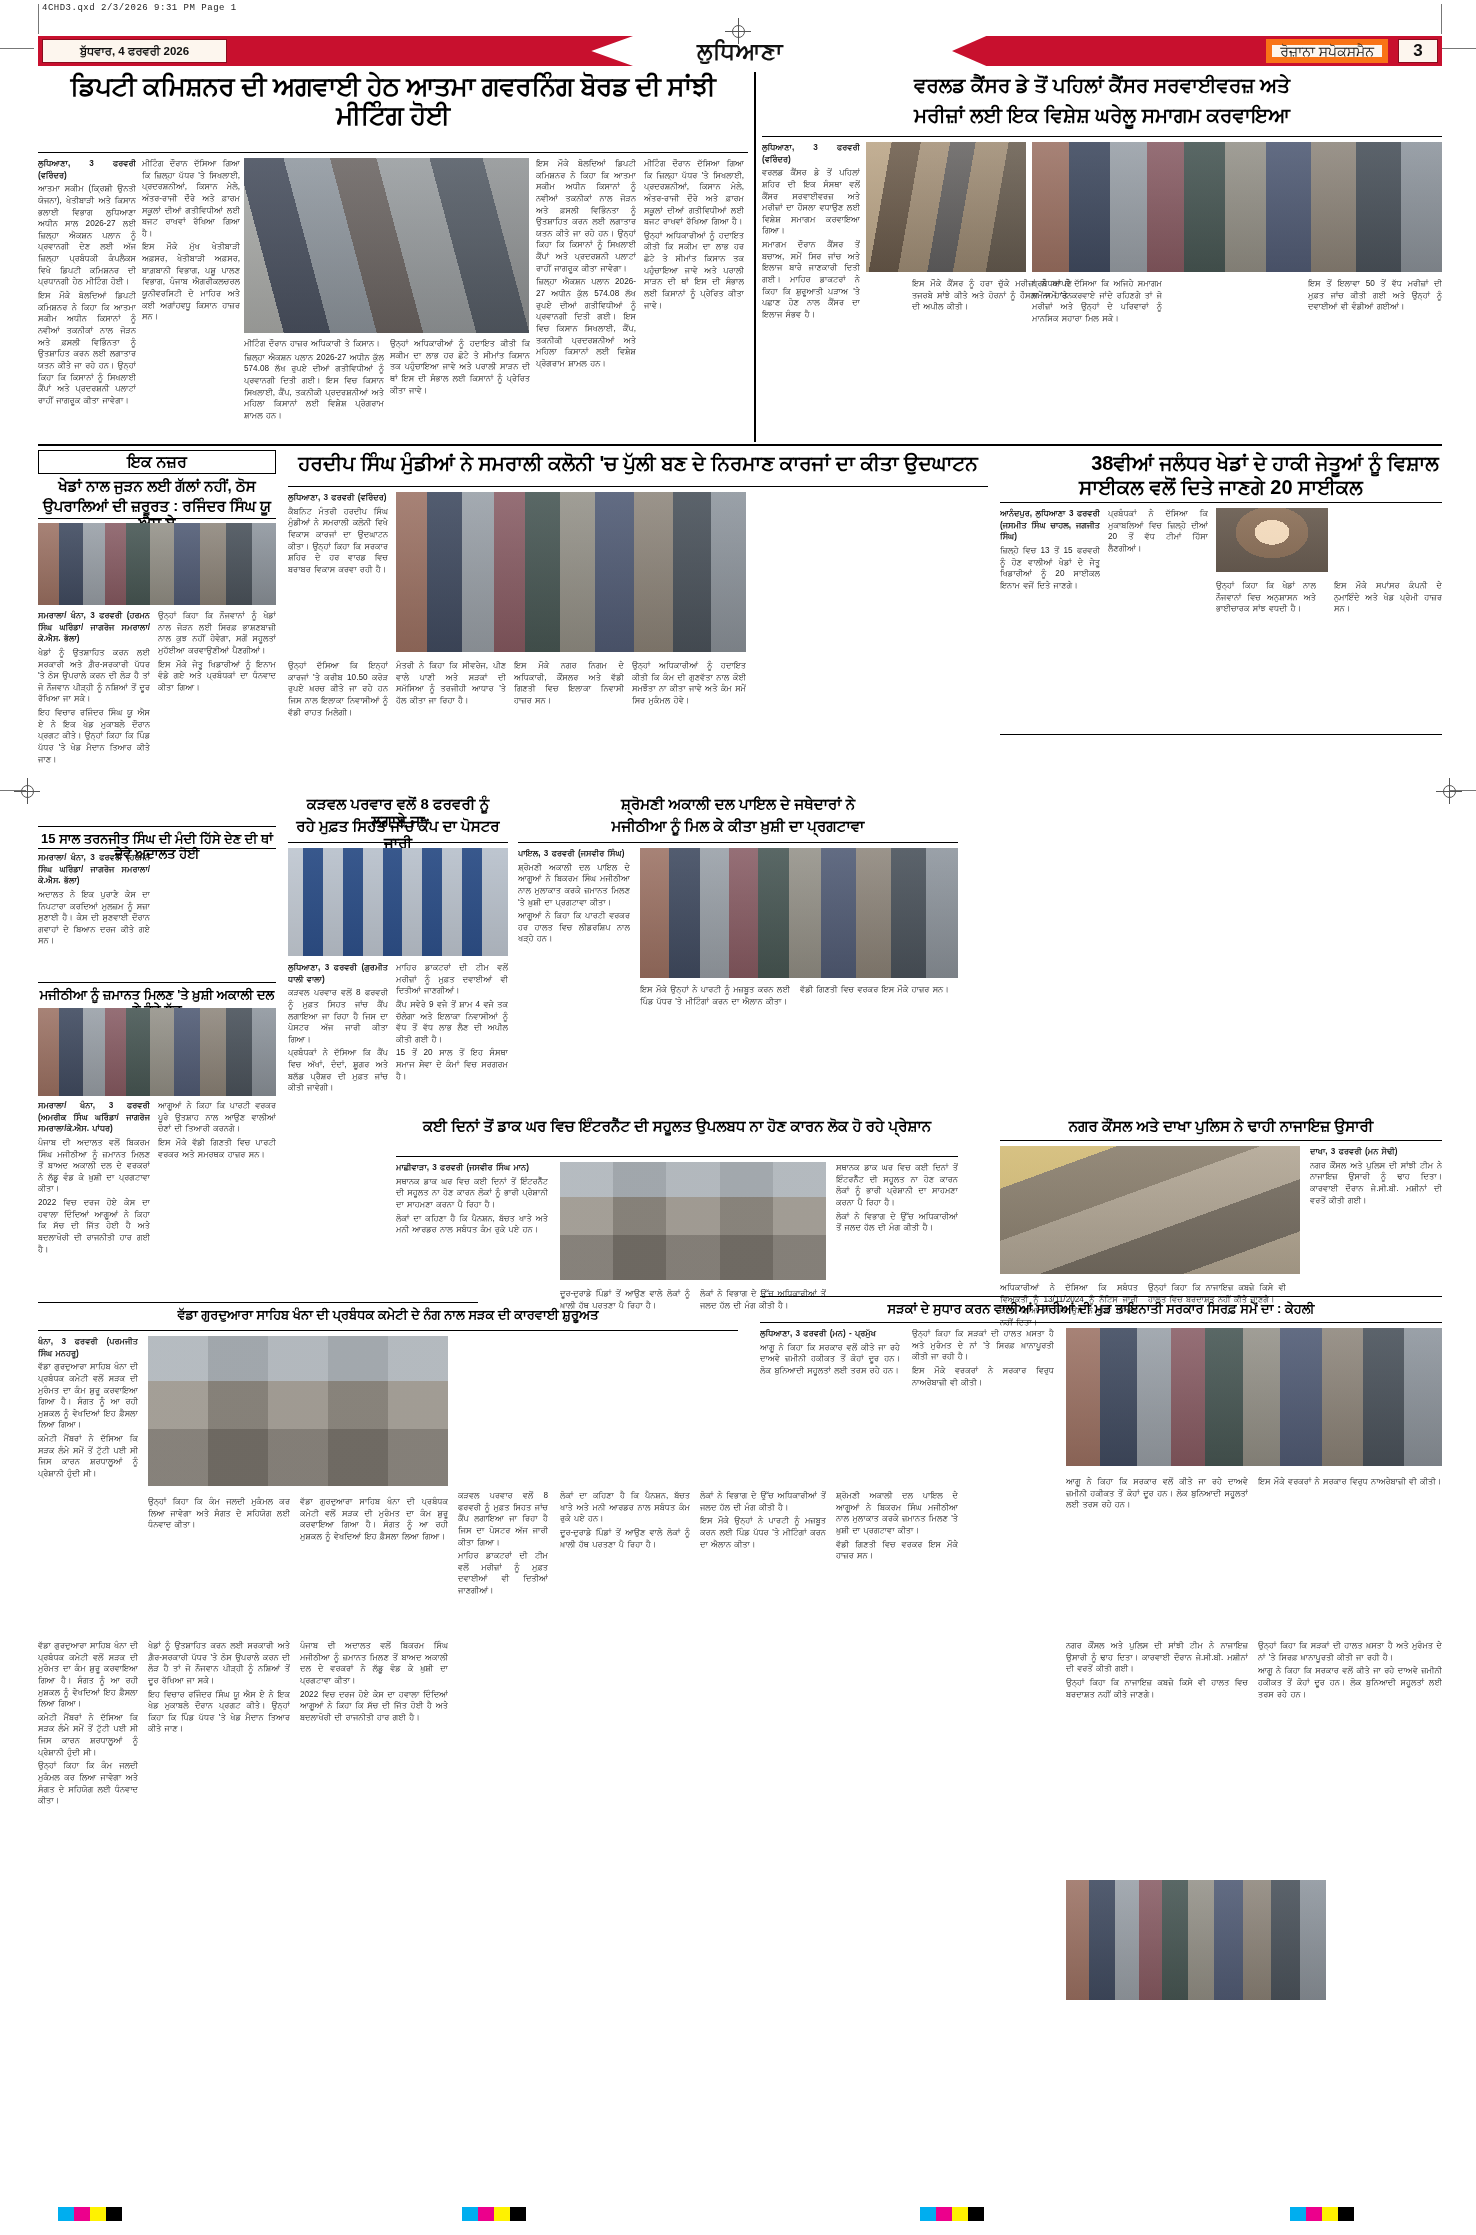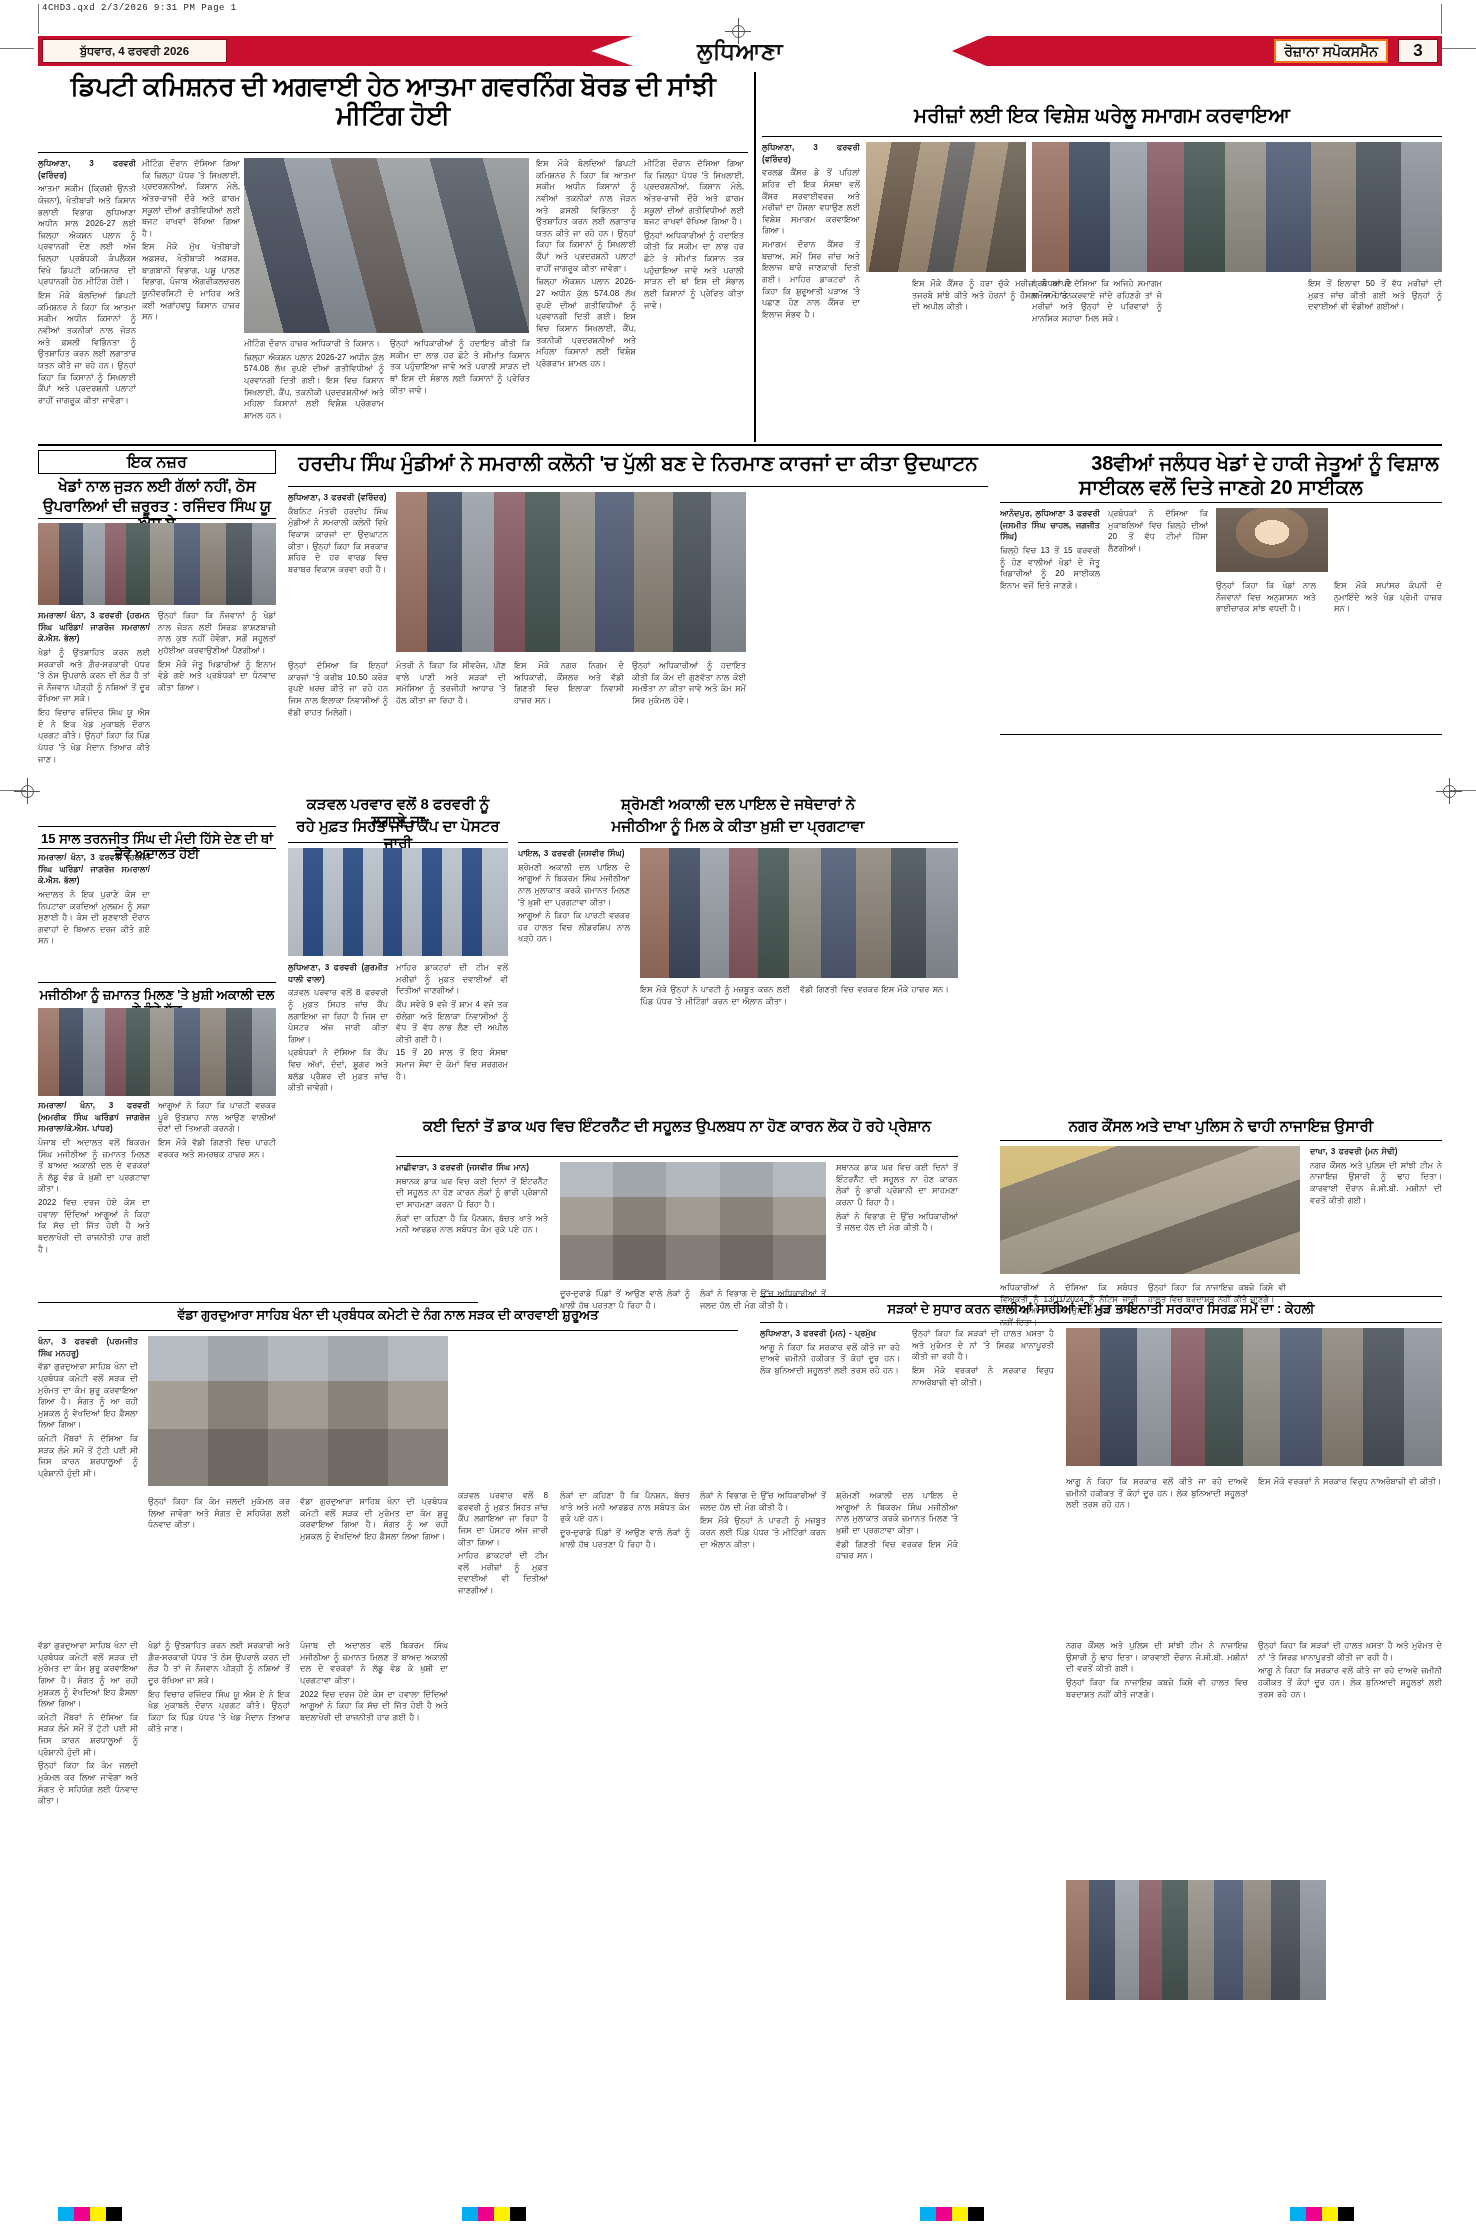--- a/index.html
+++ b/index.html
@@ -49,23 +49,23 @@
     display:flex; align-items:center; justify-content:center;
     font-size:11.5px; font-weight:bold; color:#111; white-space:nowrap;
   }
   .mh-city {
     position:absolute; left:0; right:0; top:0; height:30px;
     display:flex; align-items:center; justify-content:center;
     font-size:23px; font-weight:bold; color:#111; letter-spacing:.5px;
   }
   .mh-brand {
     position:absolute; right:54px; top:3px; height:24px; padding:0 8px;
-    background:#fdf6ee; border:2px solid #f97316;
+    background:#fdf6ee; border:6px solid #f97316;
     display:flex; align-items:center; justify-content:center;
-    font-size:14px; font-weight:bold; color:#111; white-space:nowrap;
+    font-size:14px; font-weight:normal; color:#111; white-space:nowrap;
   }
   .mh-pageno {
     position:absolute; right:4px; top:3px; width:40px; height:24px;
     background:#fdf6ee; border:1px solid #8a0d1f;
     display:flex; align-items:center; justify-content:center;
     font-size:17px; font-weight:bold; color:#111;
   }
 
   
   .rule { position:absolute; background:#000; }
@@ -227,20 +227,21 @@
   </div>
   <div class="col" style="left:536px; top:158px; width:100px; height:280px;">
     <p>ਇਸ ਮੌਕੇ ਬੋਲਦਿਆਂ ਡਿਪਟੀ ਕਮਿਸ਼ਨਰ ਨੇ ਕਿਹਾ ਕਿ ਆਤਮਾ ਸਕੀਮ ਅਧੀਨ ਕਿਸਾਨਾਂ ਨੂੰ ਨਵੀਆਂ ਤਕਨੀਕਾਂ ਨਾਲ ਜੋੜਨ ਅਤੇ ਫ਼ਸਲੀ ਵਿਭਿੰਨਤਾ ਨੂੰ ਉਤਸ਼ਾਹਿਤ ਕਰਨ ਲਈ ਲਗਾਤਾਰ ਯਤਨ ਕੀਤੇ ਜਾ ਰਹੇ ਹਨ। ਉਨ੍ਹਾਂ ਕਿਹਾ ਕਿ ਕਿਸਾਨਾਂ ਨੂੰ ਸਿਖਲਾਈ ਕੈਂਪਾਂ ਅਤੇ ਪ੍ਰਦਰਸ਼ਨੀ ਪਲਾਟਾਂ ਰਾਹੀਂ ਜਾਗਰੂਕ ਕੀਤਾ ਜਾਵੇਗਾ।</p>
     <p>ਜ਼ਿਲ੍ਹਾ ਐਕਸ਼ਨ ਪਲਾਨ 2026-27 ਅਧੀਨ ਕੁੱਲ 574.08 ਲੱਖ ਰੁਪਏ ਦੀਆਂ ਗਤੀਵਿਧੀਆਂ ਨੂੰ ਪ੍ਰਵਾਨਗੀ ਦਿਤੀ ਗਈ। ਇਸ ਵਿਚ ਕਿਸਾਨ ਸਿਖਲਾਈ, ਕੈਂਪ, ਤਕਨੀਕੀ ਪ੍ਰਦਰਸ਼ਨੀਆਂ ਅਤੇ ਮਹਿਲਾ ਕਿਸਾਨਾਂ ਲਈ ਵਿਸ਼ੇਸ਼ ਪ੍ਰੋਗਰਾਮ ਸ਼ਾਮਲ ਹਨ।</p>
   </div>
   <div class="col" style="left:644px; top:158px; width:100px; height:280px;">
     <p>ਮੀਟਿੰਗ ਦੌਰਾਨ ਦੱਸਿਆ ਗਿਆ ਕਿ ਜ਼ਿਲ੍ਹਾ ਪੱਧਰ 'ਤੇ ਸਿਖਲਾਈ, ਪ੍ਰਦਰਸ਼ਨੀਆਂ, ਕਿਸਾਨ ਮੇਲੇ, ਅੰਤਰ-ਰਾਜੀ ਦੌਰੇ ਅਤੇ ਫ਼ਾਰਮ ਸਕੂਲਾਂ ਦੀਆਂ ਗਤੀਵਿਧੀਆਂ ਲਈ ਬਜਟ ਰਾਖਵਾਂ ਰੱਖਿਆ ਗਿਆ ਹੈ।</p>
     <p>ਉਨ੍ਹਾਂ ਅਧਿਕਾਰੀਆਂ ਨੂੰ ਹਦਾਇਤ ਕੀਤੀ ਕਿ ਸਕੀਮ ਦਾ ਲਾਭ ਹਰ ਛੋਟੇ ਤੇ ਸੀਮਾਂਤ ਕਿਸਾਨ ਤਕ ਪਹੁੰਚਾਇਆ ਜਾਵੇ ਅਤੇ ਪਰਾਲੀ ਸਾੜਨ ਦੀ ਥਾਂ ਇਸ ਦੀ ਸੰਭਾਲ ਲਈ ਕਿਸਾਨਾਂ ਨੂੰ ਪ੍ਰੇਰਿਤ ਕੀਤਾ ਜਾਵੇ।</p>
   </div>
 
+  <div class="hl sec" style="left:762px; top:74px; width:680px;">ਵਰਲਡ ਕੈਂਸਰ ਡੇ ਤੋਂ ਪਹਿਲਾਂ ਕੈਂਸਰ ਸਰਵਾਈਵਰਜ਼ ਅਤੇ</div>
   <div class="hl sec" style="left:762px; top:104px; width:680px;">ਮਰੀਜ਼ਾਂ ਲਈ ਇਕ ਵਿਸ਼ੇਸ਼ ਘਰੇਲੂ ਸਮਾਗਮ ਕਰਵਾਇਆ</div>
   <div class="rule" style="left:762px; top:136px; width:680px; height:1px;"></div>
 
   <div class="col" style="left:762px; top:142px; width:98px; height:295px;">
     <p class="lead-in">ਲੁਧਿਆਣਾ, 3 ਫਰਵਰੀ (ਵਰਿੰਦਰ)</p>
     <p>ਵਰਲਡ ਕੈਂਸਰ ਡੇ ਤੋਂ ਪਹਿਲਾਂ ਸ਼ਹਿਰ ਦੀ ਇਕ ਸੰਸਥਾ ਵਲੋਂ ਕੈਂਸਰ ਸਰਵਾਈਵਰਜ਼ ਅਤੇ ਮਰੀਜ਼ਾਂ ਦਾ ਹੌਸਲਾ ਵਧਾਉਣ ਲਈ ਵਿਸ਼ੇਸ਼ ਸਮਾਗਮ ਕਰਵਾਇਆ ਗਿਆ।</p>
     <p>ਸਮਾਗਮ ਦੌਰਾਨ ਕੈਂਸਰ ਤੋਂ ਬਚਾਅ, ਸਮੇਂ ਸਿਰ ਜਾਂਚ ਅਤੇ ਇਲਾਜ ਬਾਰੇ ਜਾਣਕਾਰੀ ਦਿਤੀ ਗਈ। ਮਾਹਿਰ ਡਾਕਟਰਾਂ ਨੇ ਕਿਹਾ ਕਿ ਸ਼ੁਰੂਆਤੀ ਪੜਾਅ 'ਤੇ ਪਛਾਣ ਹੋਣ ਨਾਲ ਕੈਂਸਰ ਦਾ ਇਲਾਜ ਸੰਭਵ ਹੈ।</p>
   </div>
 
   <div class="photo warm" style="left:866px; top:142px; width:160px; height:130px;"></div>

